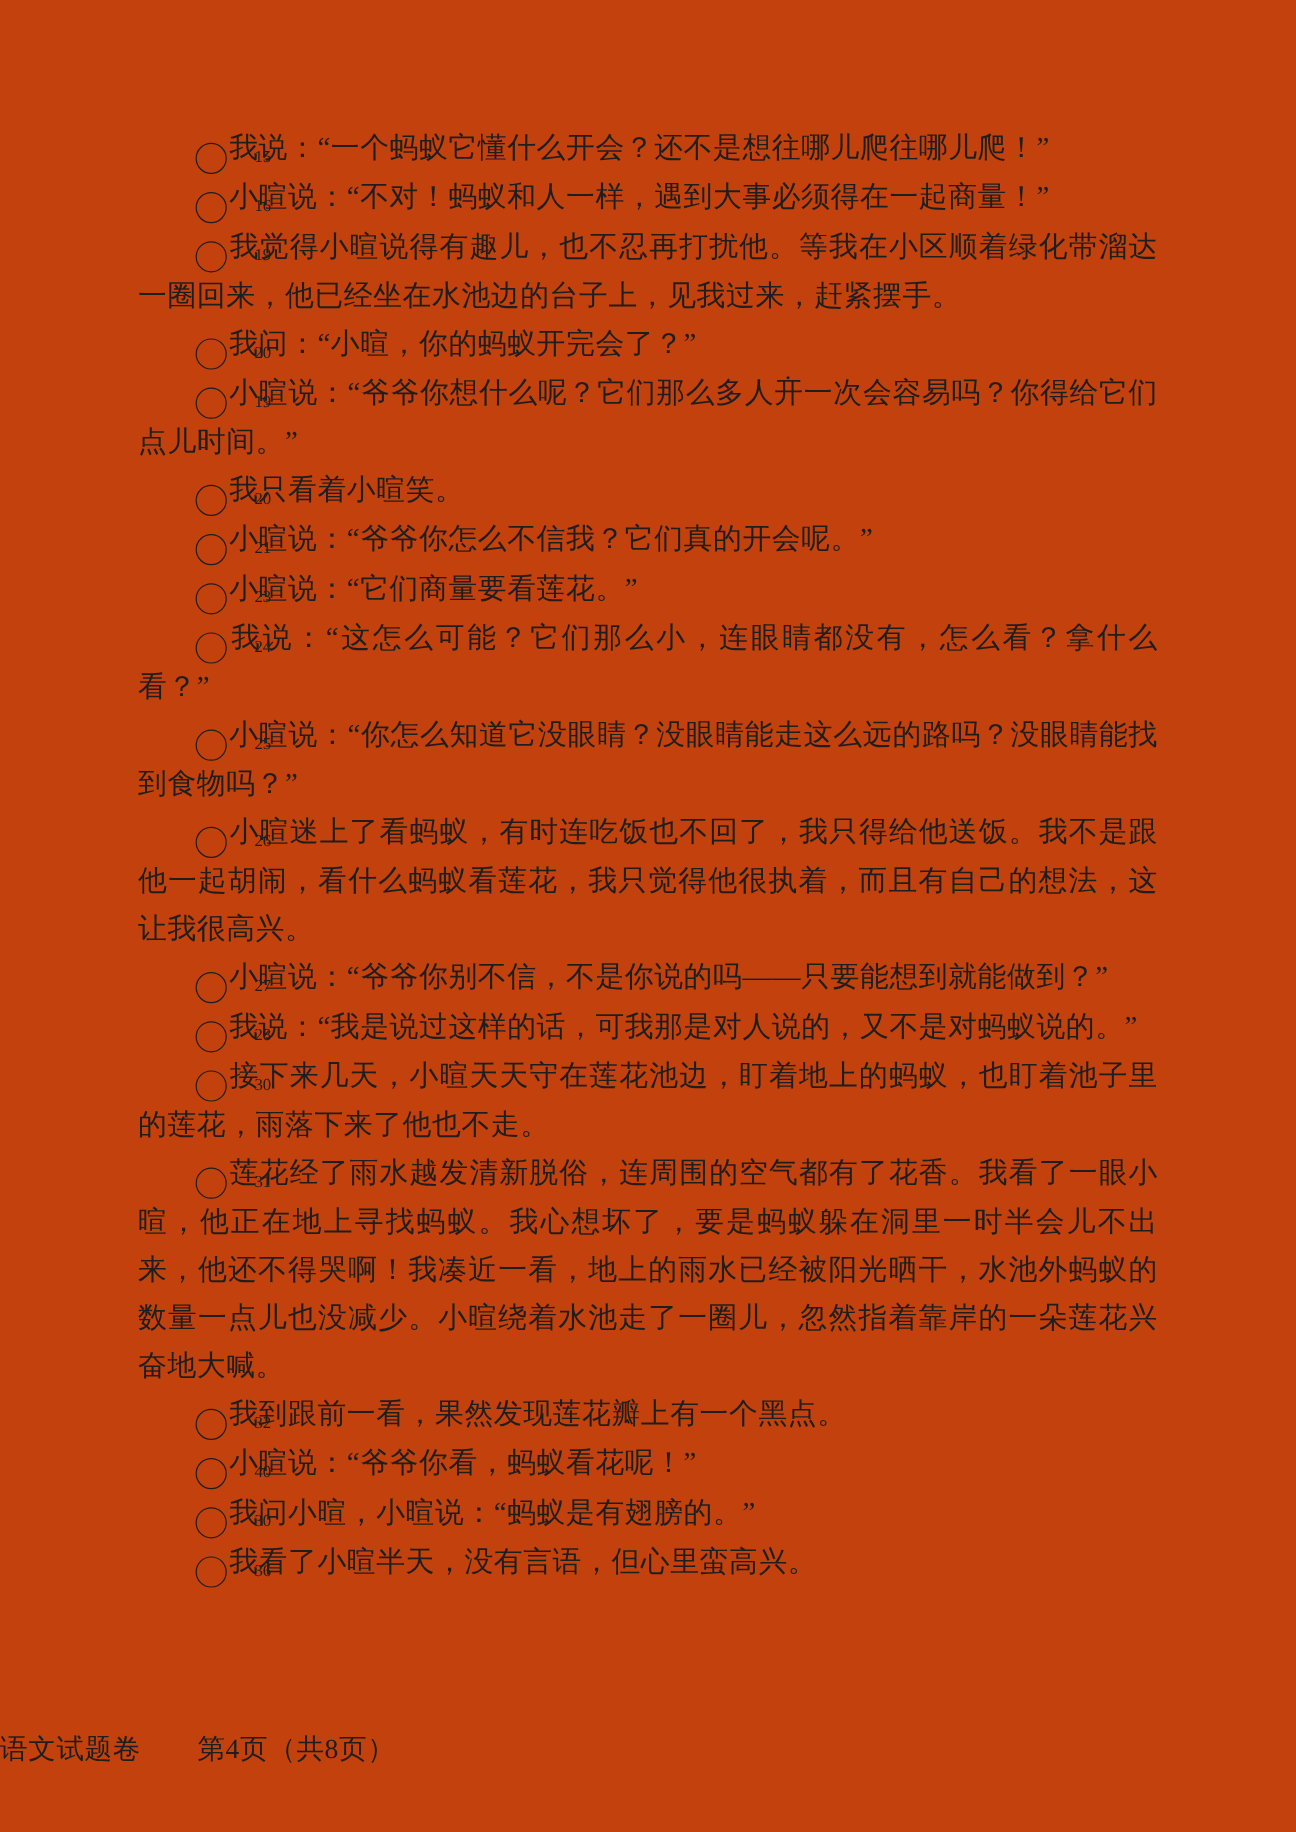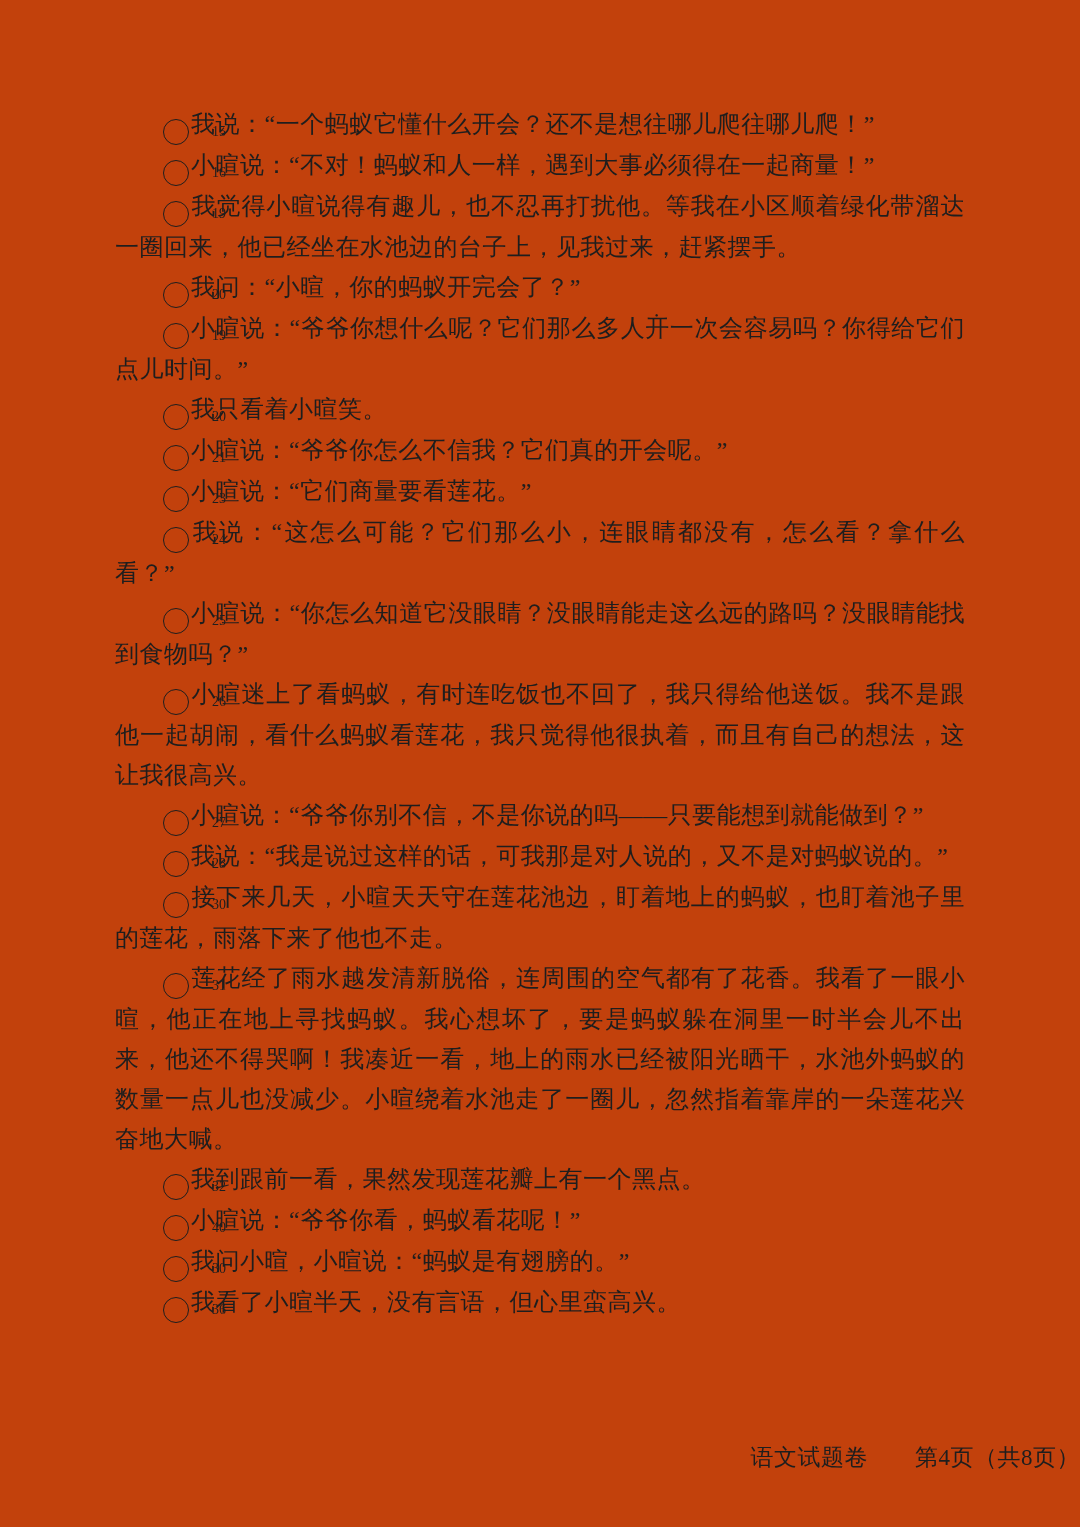--- a/index.html
+++ b/index.html
@@ -52,21 +52,21 @@
     top: -0.5em;
     transform: translateX(-50%);
     font-size: 0.45em;
     line-height: 1;
   }
   .footer {
     position: absolute;
     left: 0;
     right: 0;
     bottom: 54px;
-    text-align: right;
+    text-align: left;
     font-size: 23px;
     letter-spacing: 0.5px;
   }
 </style>
 </head>
 <body>
 
 <div class="page">
 
   <main>

